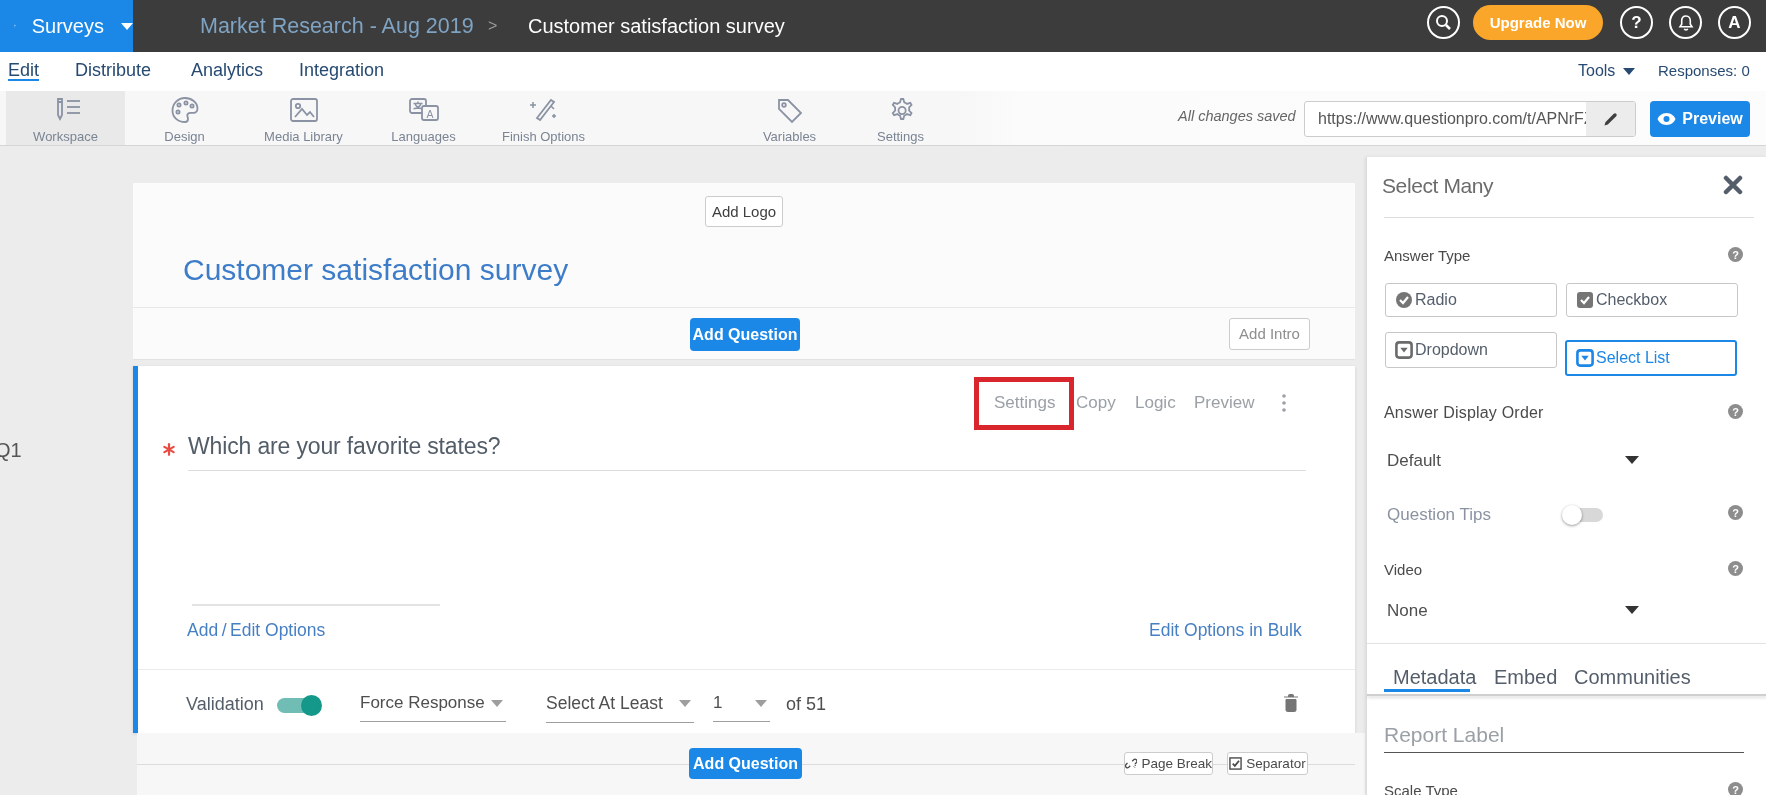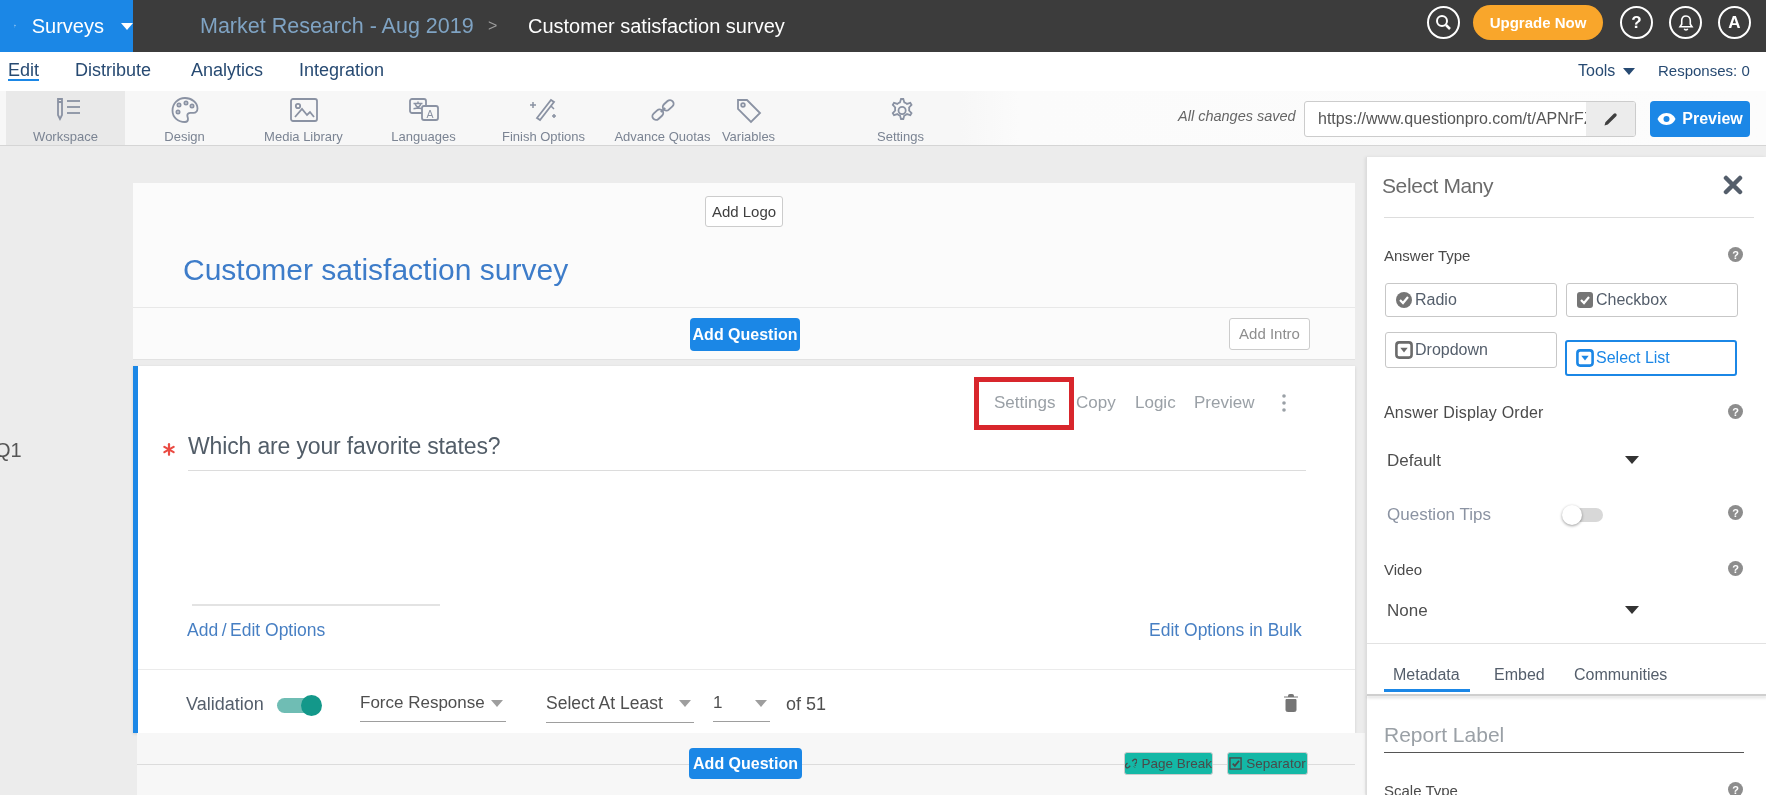--- a/index.html
+++ b/index.html
@@ -66,40 +66,40 @@
 .toggle-on .knob { position:absolute; right:-2px; top:-3px; width:21px; height:21px; background:#13988a; border-radius:50%; }
 .vdrop { position:absolute; top:327px; font-size:17px; color:#4f4f4f; border-bottom:1px solid #9e9e9e; padding-bottom:8px; white-space:nowrap; }
 .vcaret { position:absolute; right:3px; top:7px; width:0; height:0; border-left:6px solid transparent; border-right:6px solid transparent; border-top:7px solid #9e9e9e; }
 .of51 { position:absolute; left:648px; top:328px; font-size:18px; color:#4f4f4f; }
 .trash { position:absolute; left:1145px; top:327px; }
 
 
 .bottomarea { position:absolute; left:137px; top:733px; width:1228px; height:62px; background:#f7f7f7; }
 .bline { position:absolute; left:137px; top:764px; width:1218px; height:1px; background:#dcdcdc; }
 .addq2 { position:absolute; left:689px; top:748px; width:113px; height:31px; line-height:31px; }
-.smallbtn { position:absolute; top:752px; height:23px; background:#14b8a6; border:1px solid #ccc; border-radius:3px; font-size:13.5px; color:#4a4a4a; display:flex; align-items:center; justify-content:center; gap:4px; white-space:nowrap; }
+.smallbtn { position:absolute; top:752px; height:23px; background:#ffffff; border:1px solid #ccc; border-radius:3px; font-size:13.5px; color:#4a4a4a; display:flex; align-items:center; justify-content:center; gap:4px; white-space:nowrap; }
 
 
 .rpanel { position:absolute; left:1366px; top:157px; width:400px; height:638px; background:#fff; border-left:1px solid #ddd; box-shadow:-1px 0 3px rgba(0,0,0,0.08); }
 .rp-title { position:absolute; left:15px; top:17px; font-size:21px; color:#6b6b6b; letter-spacing:-0.4px; }
 .rp-x { position:absolute; left:356px; top:18px; }
 .rp-div1 { position:absolute; left:17px; top:60px; width:370px; height:1px; background:#ddd; }
 .rp-h { position:absolute; font-size:15px; font-weight:normal; color:#4a4a4a; }
 .rp-help { position:absolute; left:361px; width:15px; height:15px; }
 .atbtn { position:absolute; width:172px; height:34px; border:1px solid #c7c7c7; border-radius:3px; background:#fff; display:flex; align-items:center; font-size:16px; color:#545e6b; }
 .atbtn.sel { border:2px solid #1b87e6; color:#1b87e6; }
 .atbtn svg { margin-left:9px; margin-right:2px; }
 .rp-opt { position:absolute; left:20px; font-size:17px; color:#4f4f4f; }
 .rp-caret { position:absolute; left:258px; width:0; height:0; border-left:7px solid transparent; border-right:7px solid transparent; border-top:8px solid #333; }
 .rp-grey { position:absolute; left:20px; font-size:17px; color:#8b93a2; }
 .toggle-off { position:absolute; left:197px; top:351px; width:39px; height:14px; background:#d8d8d8; border-radius:7px; }
 .toggle-off .knob { position:absolute; left:-2px; top:-3px; width:20px; height:20px; background:#fff; border-radius:50%; box-shadow:0 1px 3px rgba(0,0,0,0.4); }
 .tabs-top { position:absolute; left:0; top:486px; width:400px; height:1px; background:#e2e2e2; }
 .tabs-bot { position:absolute; left:0; top:537px; width:400px; height:2px; background:#cfcfcf; box-shadow:0 2px 3px rgba(0,0,0,0.15); }
-.rtab { position:absolute; top:509px; font-size:16px; color:#545e6b; }
+.rtab { position:absolute; top:509px; font-size:20px; color:#545e6b; }
 .metaline { position:absolute; left:17px; top:532px; width:86px; height:3px; background:#1b87e6; }
 .reportlabel { position:absolute; left:17px; top:566px; font-size:21px; color:#9aa0a6; }
 .reportline { position:absolute; left:17px; top:595px; width:360px; height:1px; background:#555; }
 </style>
 </head>
 <body>
 <div id="page">
 
   <div class="topbar">
     <div class="logo">
@@ -177,31 +177,21 @@
       </svg>
       <div class="tblabel">Languages</div>
     </div>
     <div class="tbitem" style="left:484px;">
       <svg width="34" height="28" viewBox="0 0 34 28" fill="none" stroke="#8a92a3" stroke-width="1.8">
         <path d="M10 22 L24 4 L27 6 L13 24 Z"></path>
         <path d="M24 10 L27 13 M6 6 L6 12 M3 9 L9 9 M27 18 L27 22 M25 20 L29 20" stroke-width="1.5"></path>
       </svg>
       <div class="tblabel">Finish Options</div>
     </div>
-    <div class="tbitem" style="left:603px;">
-      <svg width="32" height="28" viewBox="0 0 32 28" fill="none" stroke="#8a92a3" stroke-width="1.9">
-        <g transform="rotate(-42 16 14)">
-            <rect x="3" y="10.4" width="12" height="7.2" rx="3.6"></rect>
-            <rect x="17" y="10.4" width="12" height="7.2" rx="3.6"></rect>
-            <line x1="13" y1="14" x2="19" y2="14"></line>
-          </g>
-      </svg>
-      <div class="tblabel">Advance Quotas</div>
-    </div>
-    <div class="tbitem" style="left:689px;">
+    <div class="tbitem" style="left:730px;">
       <svg width="30" height="28" viewBox="0 0 30 28" fill="none" stroke="#8a92a3" stroke-width="1.8">
         <path d="M4 4 L13 4 L26 17 L17 26 L4 13 Z"></path>
         <circle cx="9" cy="9" r="1.8"></circle>
       </svg>
       <div class="tblabel">Variables</div>
     </div>
     <div class="tbitem" style="left:841px;">
       <svg width="30" height="28" viewBox="0 0 30 28" fill="none" stroke="#8a92a3" stroke-width="1.8">
         <path d="M15 2.5 l2.3 0 l1 3.4 a9 9 0 0 1 2.6 1.5 l3.4-1 l1.2 2 l-2.4 2.6 a9 9 0 0 1 0 3 l2.4 2.6 l-1.2 2 l-3.4-1 a9 9 0 0 1-2.6 1.5 l-1 3.4 l-2.3 0 l-1-3.4 a9 9 0 0 1-2.6-1.5 l-3.4 1 l-1.2-2 l2.4-2.6 a9 9 0 0 1 0-3 l-2.4-2.6 l1.2-2 l3.4 1 a9 9 0 0 1 2.6-1.5 Z" transform="translate(0,0.5)"></path>
         <circle cx="16.1" cy="14.5" r="3.6"></circle>

